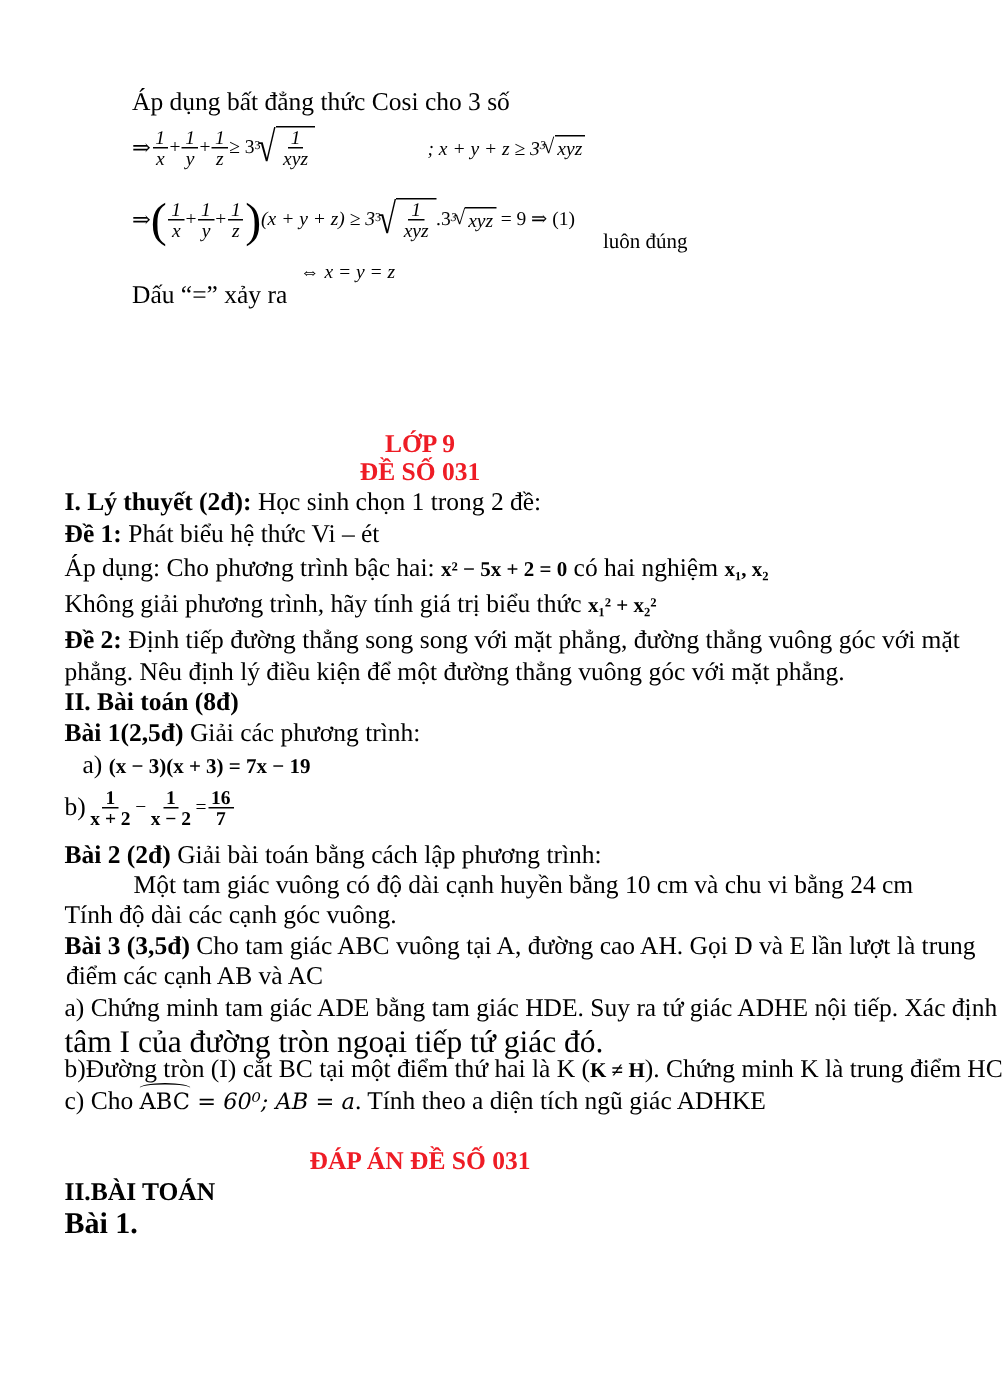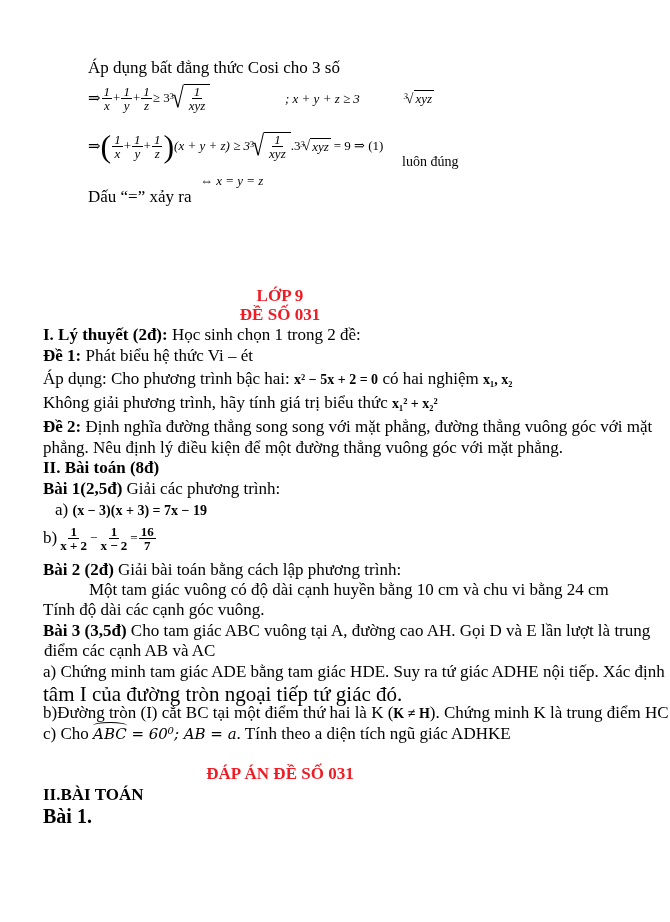--- a/index.html
+++ b/index.html
@@ -25,21 +25,21 @@
     .sm { font-size: 13px; }
     .root {
       display: inline-flex; align-items: center; vertical-align: middle;
     }
     .root .idx { font-size: 8px; vertical-align: top; margin-right: -2px; position: relative; top: -2px; }
     .root .rad { font-size: 22px; line-height: 1; transform: scaleY(1.3); display: inline-block; }
     .root .body { border-top: 1px solid #000; padding: 0 2px; }
     .sroot .rad { font-size: 14px; transform: none; }
     .paren { font-size: 32px; font-weight: 200; line-height: 1; vertical-align: middle; }
     .center { left: 0; width: 560px; text-align: center; }
-    .overarc { display: inline-block; position: relative; font-style: italic; font-family: "DejaVu Serif", serif; font-size: 15px; }
+    .overarc { display: inline-block; position: relative; font-family: "DejaVu Serif", serif; font-size: 15px; }
     .overarc::before {
       content: ""; position: absolute; left: 0; right: 0; top: -3px; height: 6px;
       border-top: 1px solid #000; border-radius: 50% 50% 0 0;
     }
     .cambria { font-family: "DejaVu Serif", serif; font-size: 15px; }
   </style>
 </head>
 <body>
 
 <div class="abs" style="left:88px; top:58px; font-size:17px;">Áp dụng bất đẳng thức Cosi cho 3 số</div>
@@ -64,21 +64,21 @@
   <span class="root">
     <span class="idx">3</span>
       <span class="rad">√</span>
       <span class="body"><span class="frac it">
           <span class="num">1</span>
           <span class="den">xyz</span>
         </span></span>
   </span>
 </div>
 
-<div class="abs math it" style="left:285px; top:90px; font-size:13px; display:flex; align-items:center;gap:44px;">
+<div class="abs math it" style="left:285px; top:90px; font-size:13px; display:flex; align-items:center;">
   <span>; x + y + z ≥ 3</span>
   <span class="root sroot">
       <span class="idx">3</span>
       <span class="rad">√</span>
       <span class="body">xyz</span>
     </span>
 </div>
 
 <div class="abs math" style="left:88px; top:124px; height:44px; display:flex; align-items:center;">
   <span style="font-size:15px;">⇒</span>
@@ -129,21 +129,21 @@
 <div class="abs" style="left:43px; top:346px; font-size:17px;">
   <span class="b">Đề 1:</span><span> Phát biểu hệ thức Vi – ét</span>
 </div>
 <div class="abs" style="left:43px; top:369px; font-size:17px;">
   <span>Áp dụng: Cho phương trình bậc hai: </span><span class="b" style="font-size:14px;">x² − 5x + 2 = 0</span><span> có hai nghiệm </span><span class="b" style="font-size:14px;">x₁, x₂</span>
 </div>
 <div class="abs" style="left:43px; top:393px; font-size:17px;">
   <span>Không giải phương trình, hãy tính giá trị biểu thức </span><span class="b" style="font-size:14px;">x₁² + x₂²</span>
 </div>
 <div class="abs" style="left:43px; top:417px; font-size:17px;">
-  <span class="b">Đề 2:</span><span> Định nghĩa đường thẳng song song với mặt phẳng, đường thẳng vuông góc với mặt</span>
+  <span class="b">Đề 2:</span><span> Định tiếp đường thẳng song song với mặt phẳng, đường thẳng vuông góc với mặt</span>
 </div>
 <div class="abs" style="left:43px; top:438px; font-size:17px;">phẳng. Nêu định lý điều kiện để một đường thẳng vuông góc với mặt phẳng.</div>
 
 <div class="abs b" style="left:43px; top:458px; font-size:17px;">II. Bài toán (8đ)</div>
 <div class="abs" style="left:43px; top:479px; font-size:17px;">
   <span class="b">Bài 1(2,5đ)</span><span> Giải các phương trình:</span>
 </div>
 <div class="abs" style="left:55px; top:500px; font-size:17px;">
   <span>a) </span><span class="b" style="font-size:14px;">(x − 3)(x + 3) = 7x − 19</span>
 </div>

